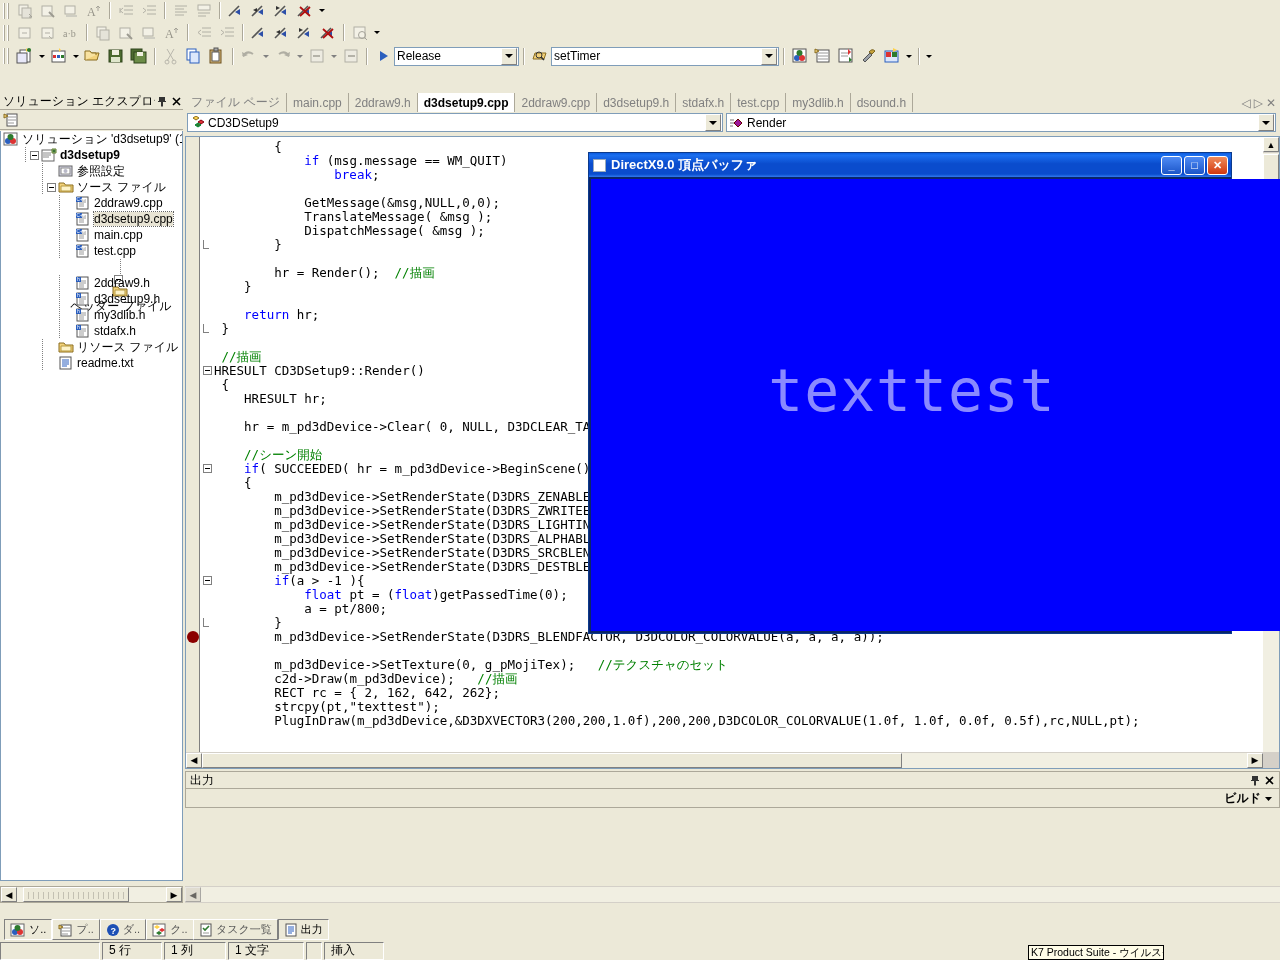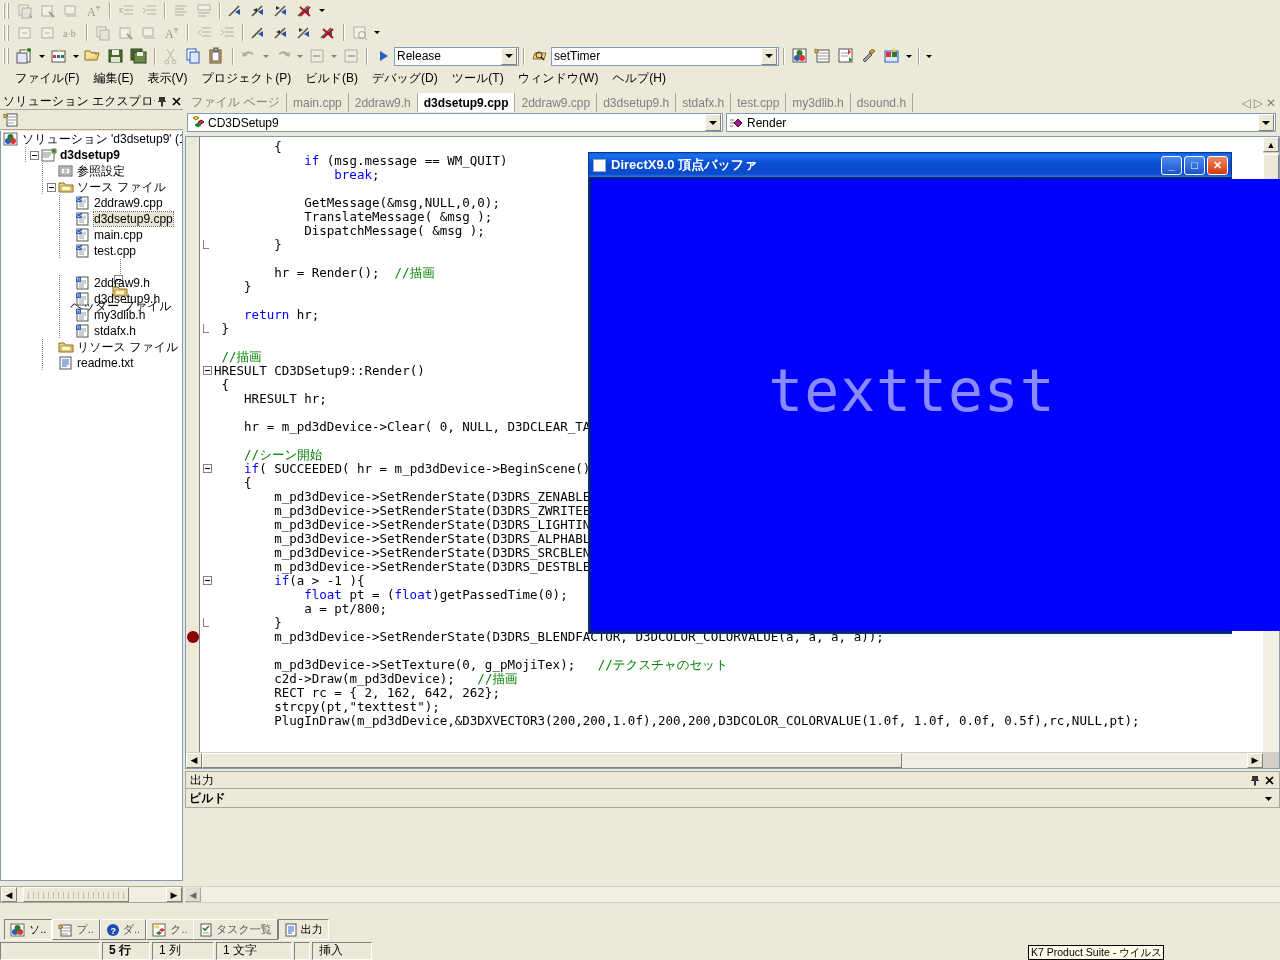--- a/index.html
+++ b/index.html
@@ -84,21 +84,21 @@
   .bp { position:absolute; left:1px; width:12px; height:12px; border-radius:50%; background:#8b0000; }
   #code-hscroll { position:absolute; left:0; bottom:0; right:0; height:16px; display:flex; align-items:center;
                   background:#d4d0c8;}
   #code-vscroll { position:absolute; right:0; top:0; width:16px; bottom:0; background:#d4d0c8;}
 
   
   #outwin { position:absolute; left:185px; top:678px; right:0; height:132px; background:#ece9d8; }
   #out-title { height:18px; display:flex; align-items:center; padding-left:4px; font-size:12px;
                border:1px solid #aca899; background:#ece9d8;}
   #out-sub { height:19px; display:flex; align-items:center; padding-left:3px; font-size:12px; font-weight:bold;
-             background:#ece9d8; border:1px solid #aca899; border-top:none;}
+             background:#ece9d8; border:1px solid #aca899; border-top:none;text-align:right;}
   #out-body { position:absolute; left:0; top:37px; right:0; bottom:18px; background:#fff; border:1px solid #7f9db9;
               font-family:"DejaVu Sans Mono","Liberation Mono",monospace; font-size:12px; padding:4px 6px; white-space:pre;}
   #out-hscroll { position:absolute; left:0; bottom:0; right:0; height:17px; background:#d4d0c8; display:flex; align-items:center;}
 
   
   #btabs-left { position:absolute; left:4px; top:919px; width:175px; height:21px; display:flex; align-items:stretch; }
   #btabs-right { position:absolute; left:193px; top:919px; height:21px; display:flex; align-items:stretch; }
   .btab { display:flex; align-items:center; gap:3px; padding:0 5px; font-size:11px; background:#ece9d8;
           border:1px solid; border-color:#fff #808080 #808080 #fff; color:#555; white-space:nowrap;}
   .btab.active { background:#ece9d8; border-color:#808080 #fff #fff #808080; color:#000;}
@@ -481,31 +481,20 @@
       </div>
     <div class="drop">
         <i></i>
       </div>
     <div class="tbsep"></div>
     <div class="drop">
         <i></i>
       </div>
   </div>
 
-  <div id="menubar">
-    <div class="mi">ファイル(F)</div>
-    <div class="mi">編集(E)</div>
-    <div class="mi">表示(V)</div>
-    <div class="mi">プロジェクト(P)</div>
-    <div class="mi">ビルド(B)</div>
-    <div class="mi">デバッグ(D)</div>
-    <div class="mi">ツール(T)</div>
-    <div class="mi">ウィンドウ(W)</div>
-    <div class="mi">ヘルプ(H)</div>
-  </div>
 
   <div id="body">
 
     <div id="solexp">
       <div id="solexp-title">
         <span class="t">ソリューション エクスプロー...</span>
         <span class="ttlbtn">
           <svg width="11" height="11">
               <path d="M3 1h5v4h1v1H6v4l-1 1-1-1V6H1V5h1V1z" fill="#333"></path>
             </svg>
@@ -919,21 +908,21 @@
             <rect x="2" y="1" width="10" height="12" fill="#fff" stroke="#555"></rect>
             <path d="M4 4h6M4 6h6M4 8h6M4 10h4" stroke="#2b5fbe"></path>
           </svg>
         </span>
         <span>出力</span>
       </div>
     </div>
 
   <div id="status">
     <div class="stcell" style="width:100px;"></div>
-    <div class="stcell" style="width:48px;font-weight:bold;">5 行</div>
+    <div class="stcell" style="width:60px;">5 行</div>
     <div class="stcell" style="width:62px;">1 列</div>
     <div class="stcell" style="width:76px;">1 文字</div>
     <div class="stcell" style="width:16px;"></div>
     <div class="stcell" style="width:60px;">挿入</div>
   </div>
 
   <div id="k7pop">K7 Product Suite - ウイルスセキュリティ</div>
 
   <div id="dxwin">
     <div id="dx-title">

